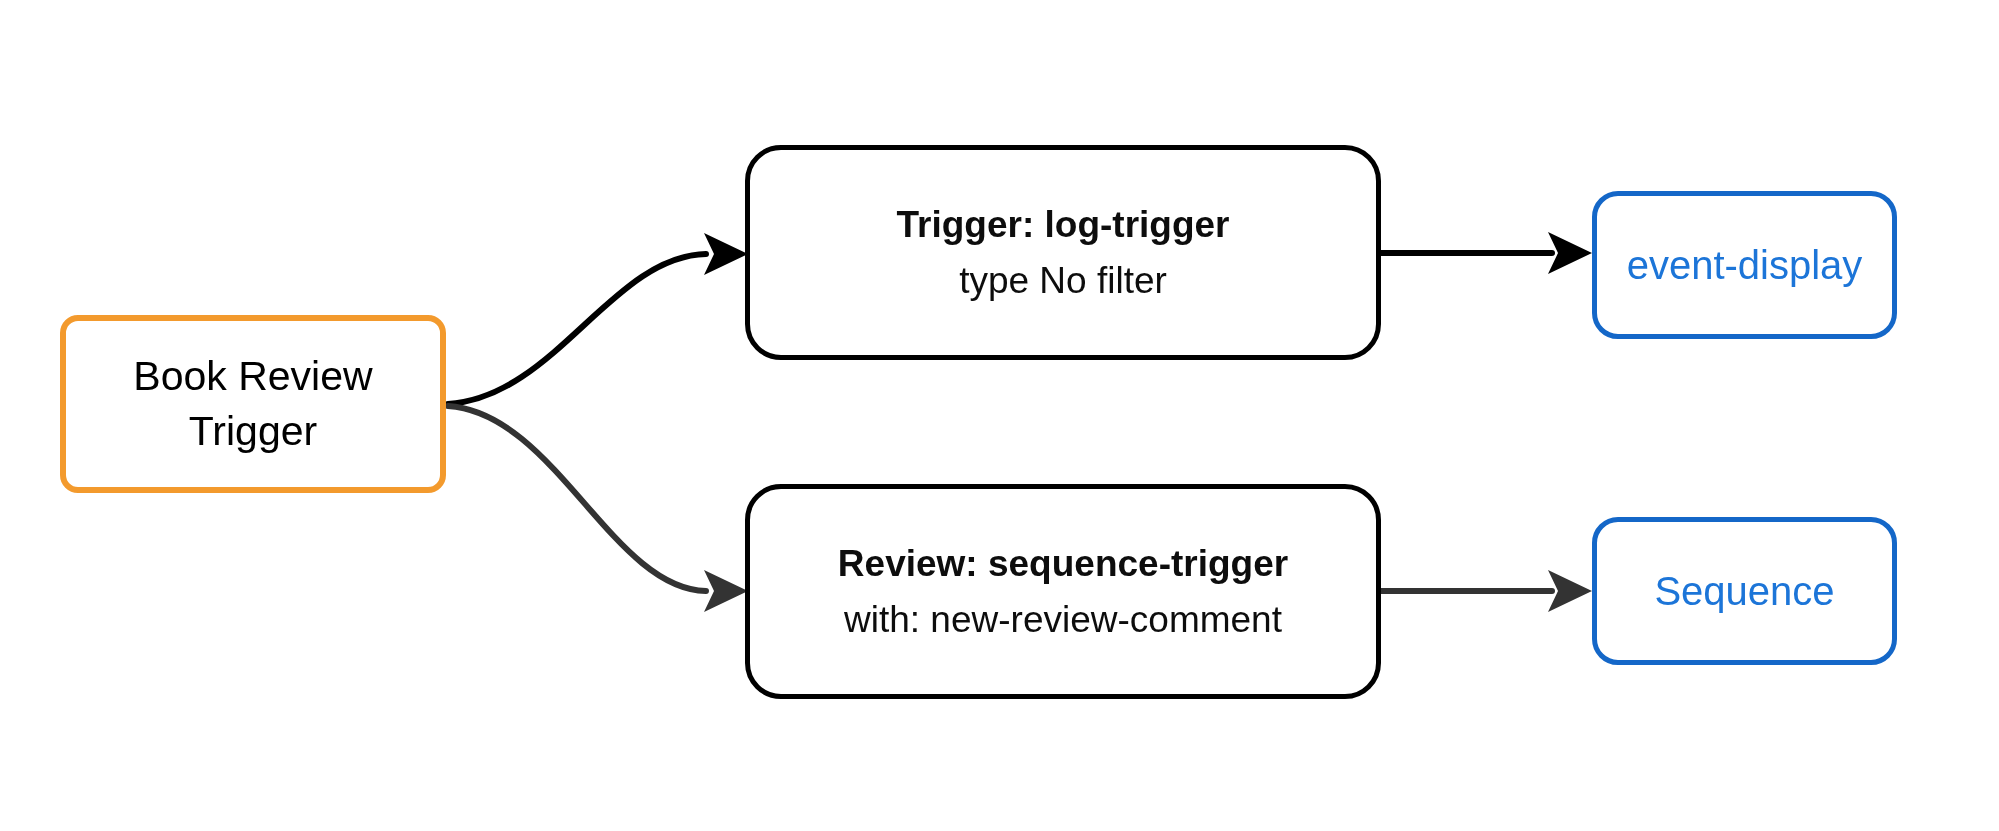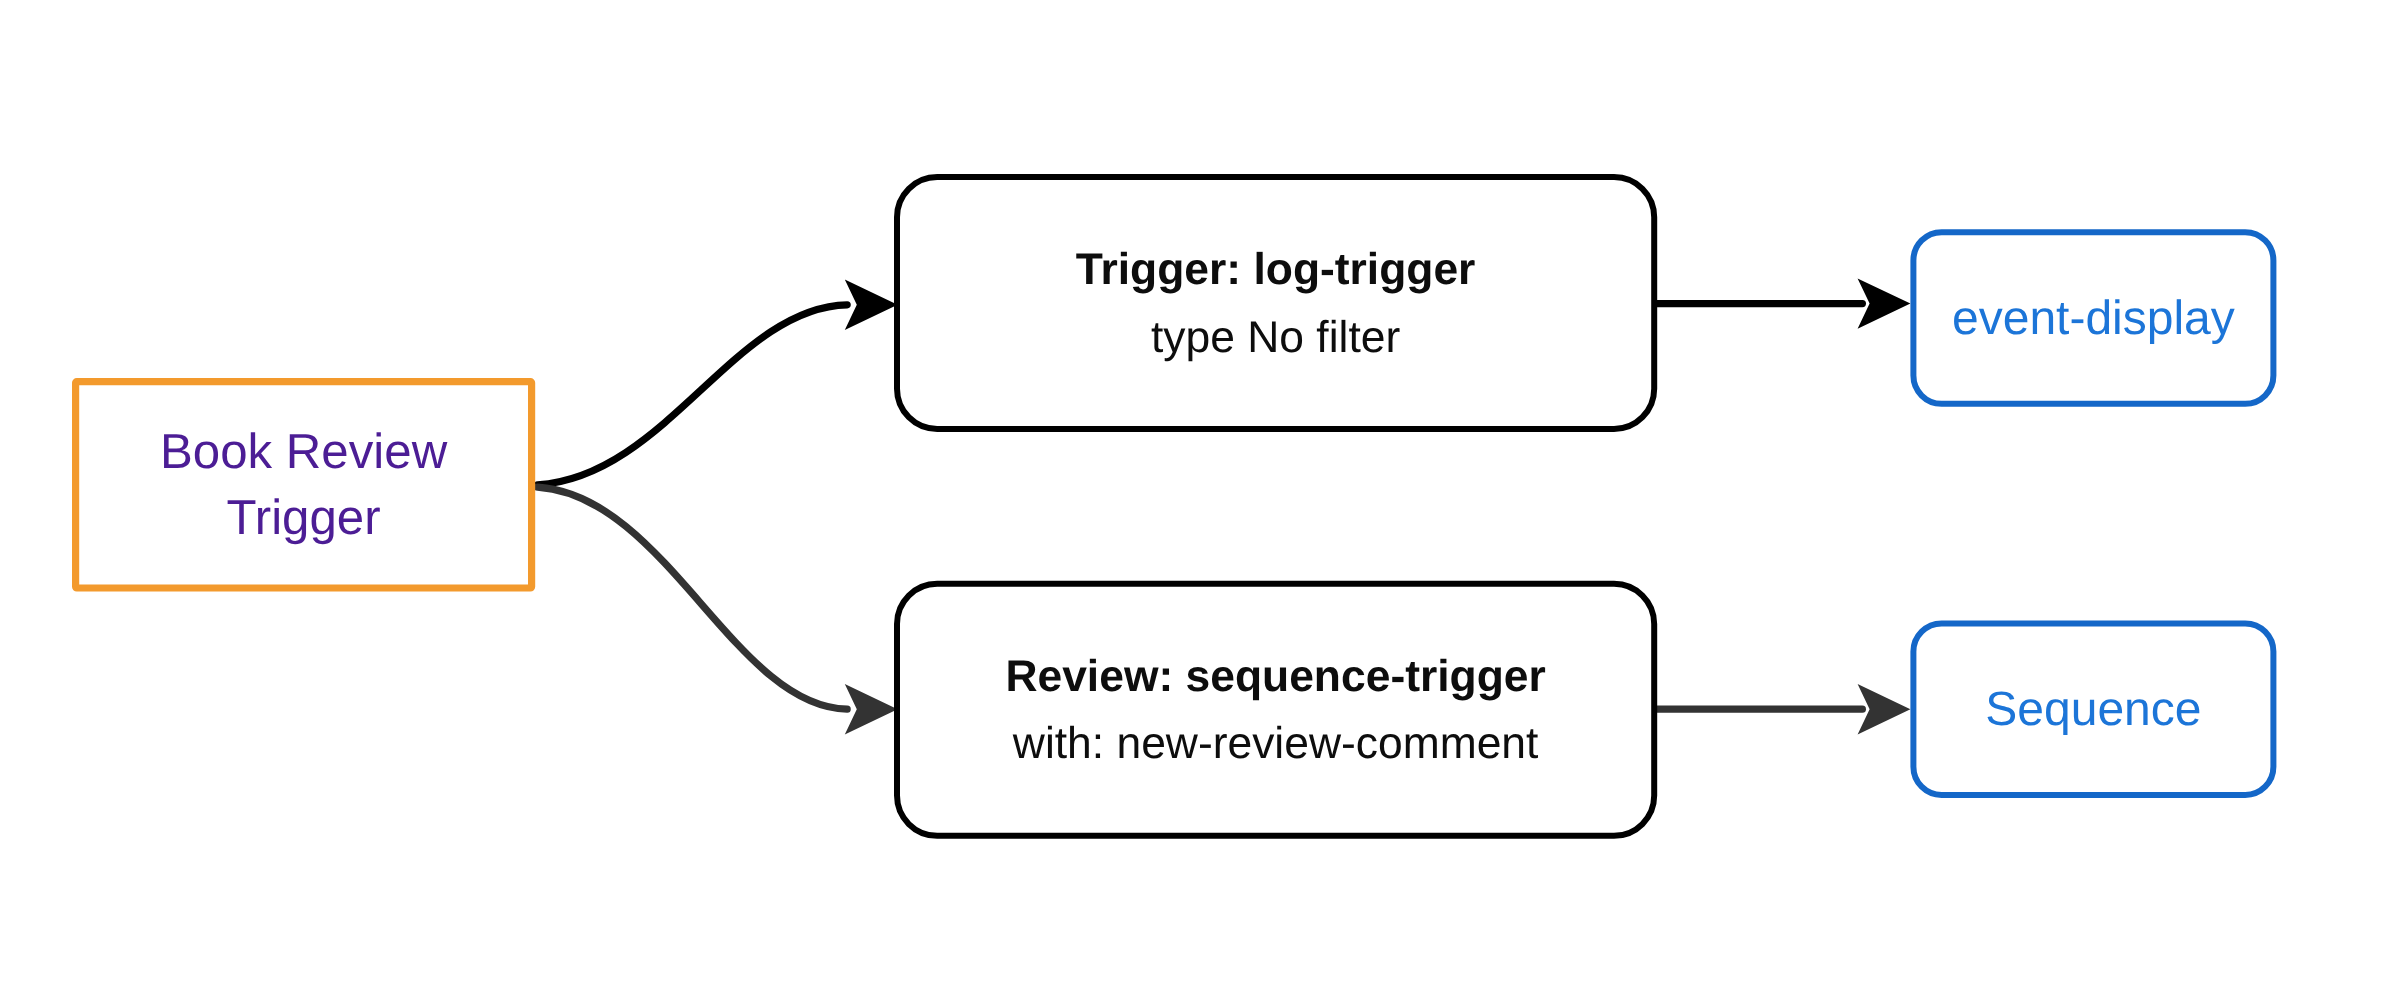--- a/index.html
+++ b/index.html
@@ -40,22 +40,22 @@
     align-items: center;
     justify-content: center;
     text-align: center;
   }
   .node-broker {
     left: 60px;
     top: 315px;
     width: 386px;
     height: 178px;
     border: 6px solid #F39A2D;
-    border-radius: 4px;
-    color: #4c1d95;
+    border-radius: 18px;
+    color: #000000;
     font-size: 41px;
     line-height: 55px;
   }
   .node-trigger {
     left: 745px;
     width: 636px;
     height: 215px;
     border: 5px solid #000000;
     border-radius: 36px;
     color: #0d0d0d;

